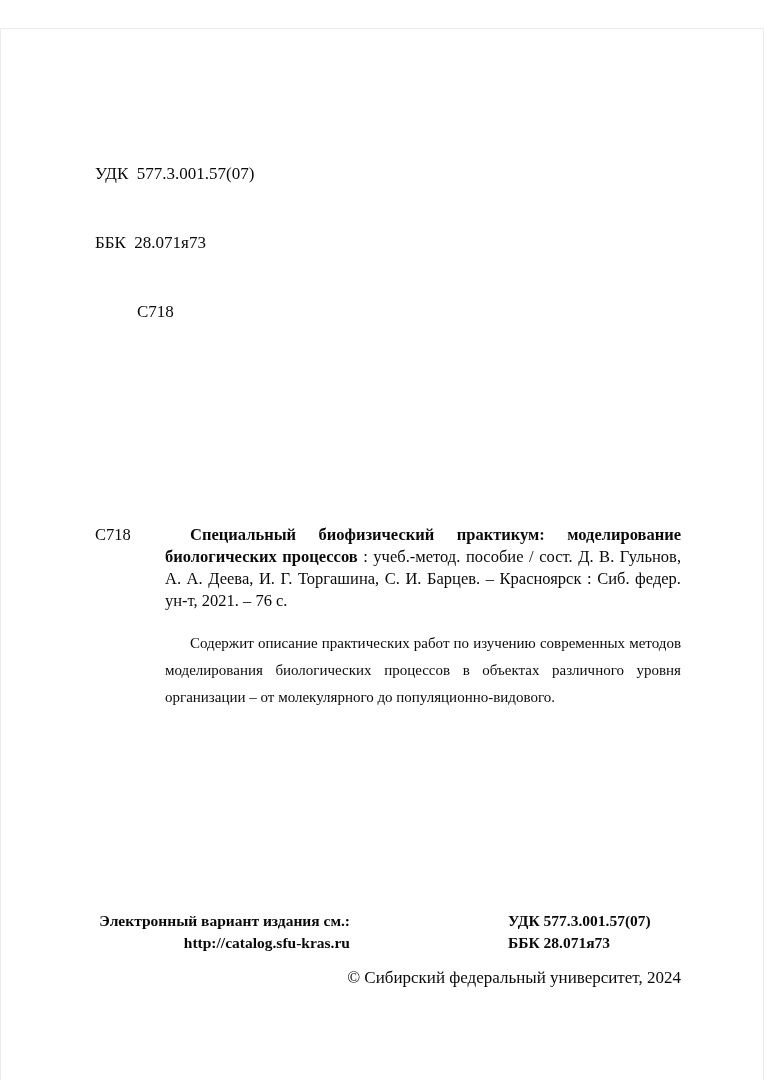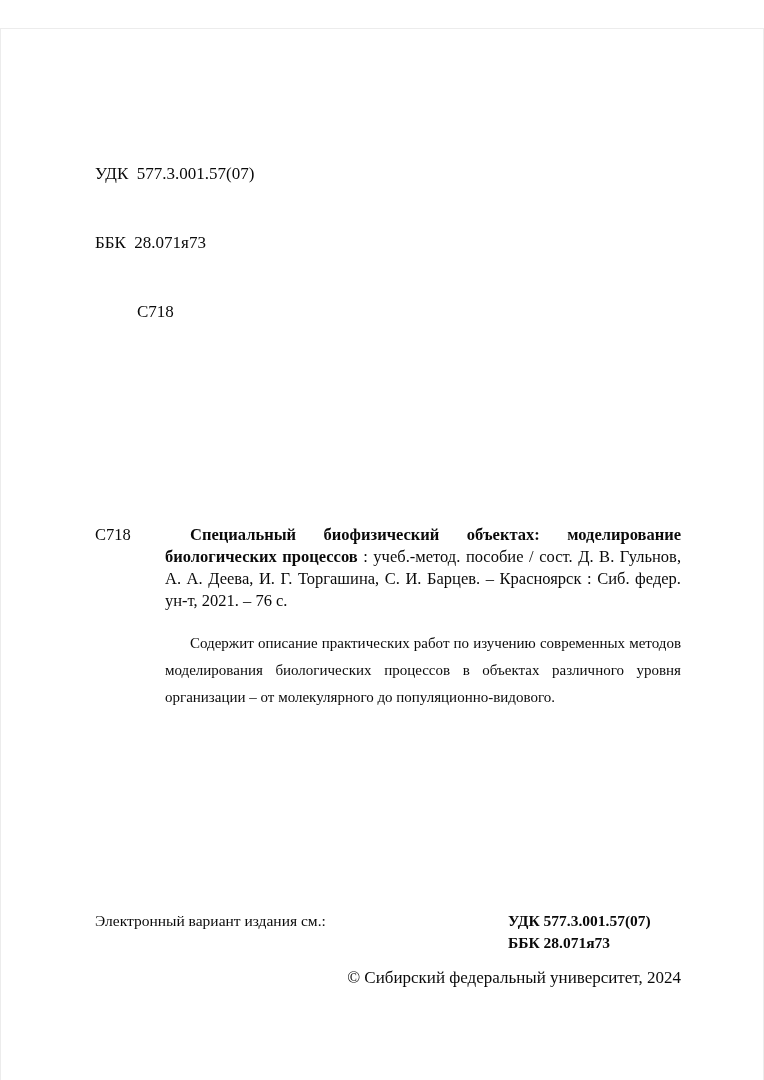--- a/index.html
+++ b/index.html
@@ -73,22 +73,22 @@
     left: 95px;
     top: 882px;
     width: 586px;
     font-size: 15.5px;
   }
   .footer-left {
     position: absolute;
     left: 0;
     top: 0;
     width: 255px;
-    text-align: left;
-    font-weight: normal;
+    text-align: right;
+    font-weight: bold;
     line-height: 22px;
   }
   .footer-right {
     position: absolute;
     left: 413px;
     top: 0;
     font-weight: bold;
     line-height: 22px;
   }
   .copyright {
@@ -108,31 +108,32 @@
 
   <div class="top-block">
     <div>УДК  577.3.001.57(07)</div>
     <div>ББК  28.071я73</div>
     <div class="code-line">С718</div>
   </div>
 
   <div class="catalog-block">
     <div class="catalog-entry">
       <span class="catalog-code">С718</span>
-      <p class="para"><span class="bold">Специальный биофизический объектах: моделирование биологических процессов</span><span> : учеб.-метод. пособие / сост. Д. В. Гульнов, А. А. Деева, И. Г. Торгашина, С. И. Барцев. – Красноярск : Сиб. федер. ун-т, 2021. – 76 с.</span></p>
+      <p class="para"><span class="bold">Специальный биофизический практикум: моделирование биологических процессов</span><span> : учеб.-метод. пособие / сост. Д. В. Гульнов, А. А. Деева, И. Г. Торгашина, С. И. Барцев. – Красноярск : Сиб. федер. ун-т, 2021. – 76 с.</span></p>
     </div>
 
     <div class="annotation">
       <p>Содержит описание практических работ по изучению современных методов моделирования биологических процессов в объектах различного уровня организации – от молекулярного до популяционно-видового.</p>
     </div>
   </div>
 
   <div class="footer">
     <div class="footer-left">
       <div>Электронный вариант издания см.:</div>
+      <div>http://catalog.sfu-kras.ru</div>
     </div>
     <div class="footer-right">
       <div>УДК 577.3.001.57(07)</div>
       <div>ББК 28.071я73</div>
     </div>
     <div class="copyright">© Сибирский федеральный университет, 2024</div>
   </div>
 
 </div>
 

